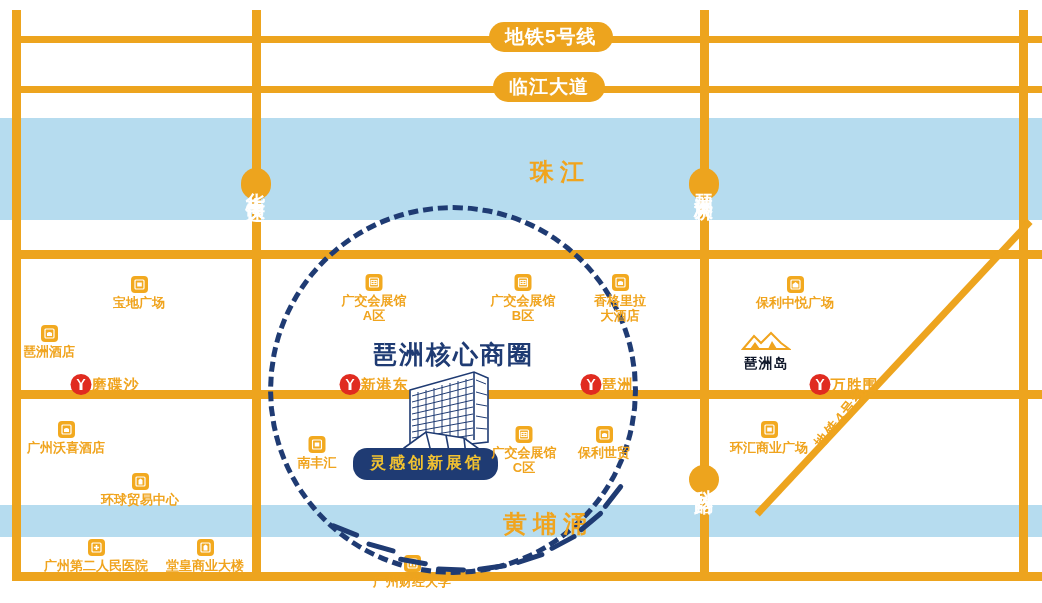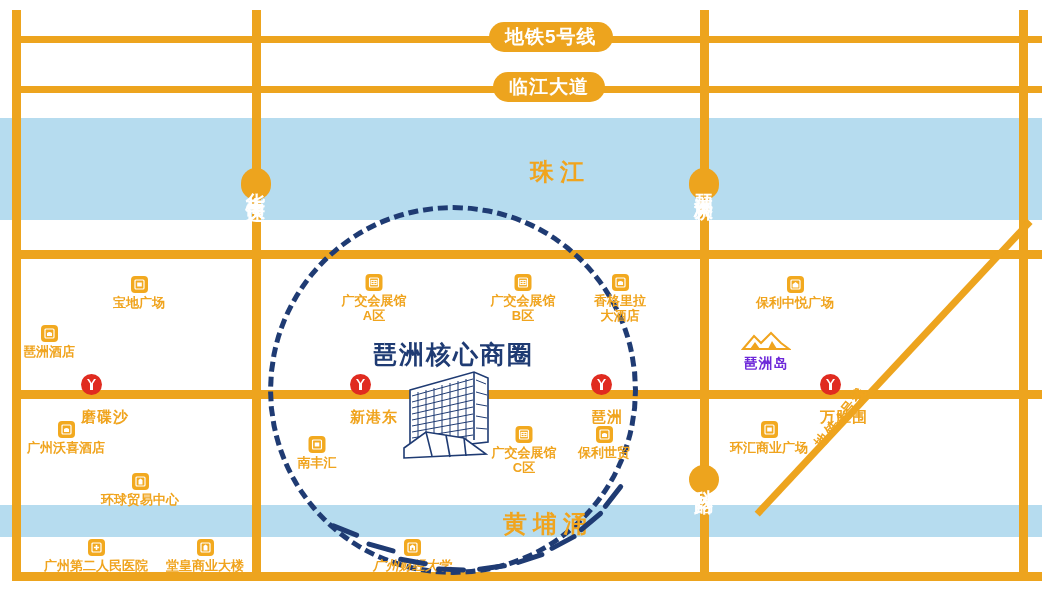--- a/index.html
+++ b/index.html
@@ -117,25 +117,24 @@
     font-weight: bold;
     font-size: 13px;
     line-height: 15px;
     text-align: center;
   }
 
   
   .station {
     position: absolute;
     display: flex;
-    flex-direction: column;
-    align-items: flex-start;
+    flex-direction: row;
+    align-items: center;
     transform: translateX(-50%);
     white-space: nowrap;
-    gap: 11px;
   }
   .station .dot {
     width: 21px;
     height: 21px;
     border-radius: 50%;
     background: #e02b20;
     display: flex;
     align-items: center;
     justify-content: center;
     margin-bottom: 2px;
@@ -150,21 +149,21 @@
   
   .island {
     position: absolute;
     display: flex;
     flex-direction: column;
     align-items: center;
     transform: translateX(-50%);
     white-space: nowrap;
   }
   .island .nm {
-    color: #6d28d9;
+    color: #0f172a;
     font-weight: bold;
     font-size: 14px;
     letter-spacing: 1px;
   }
 
   
   .venue-badge {
     position: absolute;
     background: #1f3b73;
     border-radius: 14px;
@@ -282,20 +281,23 @@
           <line x1="74" y1="60" x2="85" y2="61"></line>
         </g>
         <polygon points="2,80 24,64 62,70 84,86 2,90" fill="#ffffff"></polygon>
         <line x1="24" y1="64" x2="30" y2="88"></line>
         <line x1="44" y1="67" x2="48" y2="89"></line>
         <line x1="62" y1="70" x2="64" y2="88"></line>
       </g>
     </svg>
   </div>
 
+  <div class="venue-badge" style="left:353px; top:448px;">
+    <span>灵感创新展馆</span>
+  </div>
 
   <div class="station" style="left:105px; top:374px;">
     <span class="dot">
       <svg width="13" height="13" viewBox="0 0 13 13">
         <path d="M2 1 L4 1 L6.5 5 L6.5 12 L5 12 L5 5.5 Z M11 1 L9 1 L6.5 5 L6.5 12 L8 12 L8 5.5 Z" fill="#ffffff"></path>
       </svg>
     </span>
     <span class="nm">磨碟沙</span>
   </div>
 
@@ -481,21 +483,21 @@
   <div class="poi" style="left:205px; top:539px;">
     <span class="ico">
       <svg width="11" height="11" viewBox="0 0 11 11">
           <rect x="1" y="1" width="9" height="9" rx="1" fill="none" stroke="#fff" stroke-width="1.2"></rect>
           <path d="M3.5 8.5 L3.5 4 L5.5 2.6 L7.5 4 L7.5 8.5 Z" fill="#fff"></path>
         </svg>
     </span>
     <span class="nm">堂皇商业大楼</span>
   </div>
 
-  <div class="poi" style="left:412px; top:539px;font-style:italic;">
+  <div class="poi" style="left:412px; top:555px;">
     <span class="ico">
       <svg width="11" height="11" viewBox="0 0 11 11">
           <rect x="1" y="1" width="9" height="9" rx="1" fill="none" stroke="#fff" stroke-width="1.2"></rect>
           <path d="M5.5 2.5 L8 4.3 L8 8.3 L3 8.3 L3 4.3 Z" fill="#fff"></path>
           <rect x="4.7" y="5.8" width="1.6" height="2.5" fill="#f2a91f"></rect>
         </svg>
     </span>
     <span class="nm">广州财经大学</span>
   </div>
 

